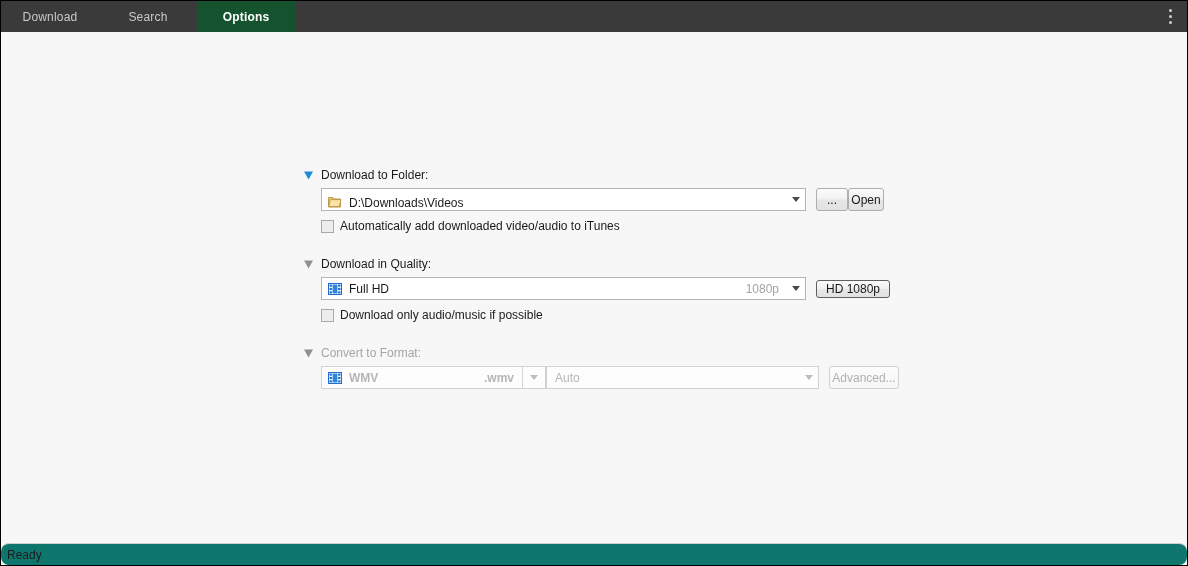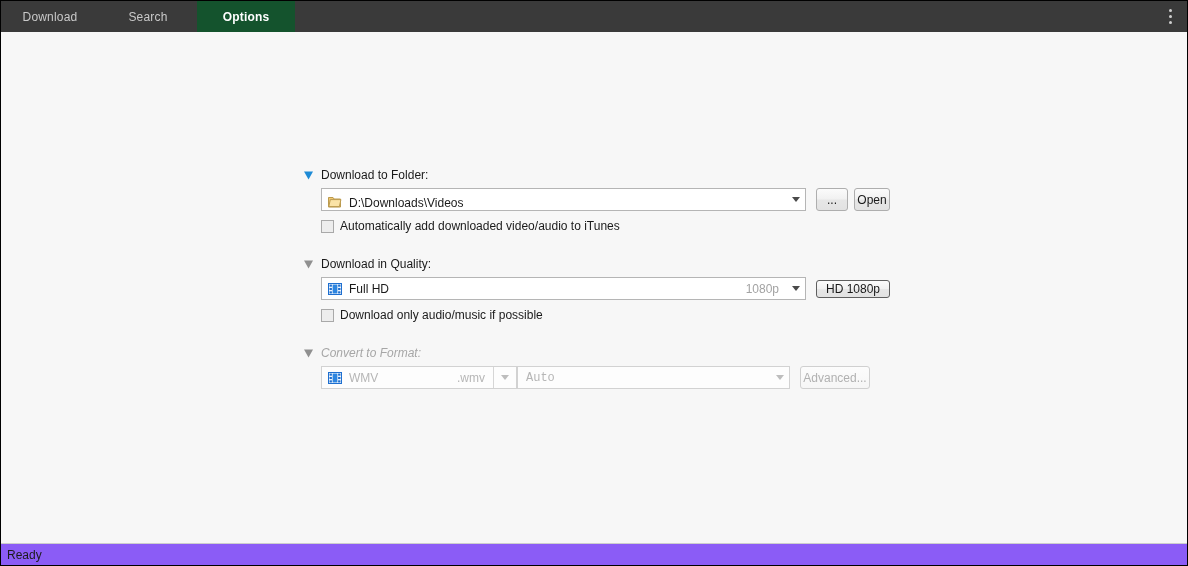--- a/index.html
+++ b/index.html
@@ -99,21 +99,21 @@
     width: 11px;
     height: 11px;
     margin-right: 7px;
     flex: 0 0 auto;
     display: block;
   }
   .group-label {
     font-size: 12px;
     color: #1a1a1a;
   }
-  .group-label.disabled { color: #a6a6a6; font-style: italic; }
+  .group-label.disabled { color: #a6a6a6; }
 
   .row {
     display: flex;
     align-items: center;
     height: 23px;
     margin-left: 18px;
   }
 
   
   .combo {
@@ -223,26 +223,27 @@
   }
   .cb.unchecked { background: #ededed; border-color: #a9a9a9; }
   .cb.checked { background: #ffffff; border-color: #8a8a8a; }
   .cb.checked svg { position: absolute; left: 0; top: 0; }
   .check-label { font-size: 12px; color: #1a1a1a; }
 
   
   #status-bar {
     height: 22px;
     min-height: 22px;
-    background: #8b5cf6;
+    background: #0f766e;
     border-top: 1px solid #cdcdcd;
     display: flex;
     align-items: center;
     padding-left: 6px;
     box-sizing: border-box;
+    border-radius: 8px;
   }
   #status-text { font-size: 12px; color: #1b1b1b; }
 </style>
 </head>
 <body>
 
 <div id="app-window">
 
   <div id="tab-bar">
     <div class="tab">
@@ -281,21 +282,21 @@
               <path d="M3.3 5.6 L13.9 5.6 L12.4 12.6 L1.8 12.6 Z" fill="#fbe3a6" stroke="#bb9a4e" stroke-width="1"></path>
             </svg>
             <span class="combo-text">D:\Downloads\Videos</span>
             <span class="combo-arrow">
                 <i></i>
               </span>
           </div>
           <div class="btn" style="width:32px; margin-left:10px;">
             <span>...</span>
           </div>
-          <div class="btn" style="width:36px; margin-left:6px;">
+          <div class="btn" style="width:36px; margin-left:0;">
             <span>Open</span>
           </div>
         </div>
 
         <div class="check-row">
           <span class="cb unchecked"></span>
           <span class="check-label">Automatically add downloaded video/audio to iTunes</span>
         </div>
       </div>
 
@@ -338,39 +339,39 @@
 
       <div class="option-group">
         <div class="group-header">
           <svg class="tri" viewBox="0 0 11 11">
             <path d="M1 1.5 L10 1.5 L5.5 9.5 Z" fill="#909090"></path>
           </svg>
           <span class="group-label disabled">Convert to Format:</span>
         </div>
 
         <div class="row">
-          <div class="combo disabled split" style="width:196px;">
+          <div class="combo disabled split" style="width:225px;font-weight:bold;">
             <svg class="mini-icon" viewBox="0 0 16 16">
               <rect x="1.5" y="2.5" width="13" height="11" fill="#ffffff" stroke="#1e6fd0" stroke-width="1"></rect>
               <rect x="2.5" y="3.5" width="2.4" height="2.2" fill="#1e6fd0"></rect>
               <rect x="2.5" y="6.9" width="2.4" height="2.2" fill="#1e6fd0"></rect>
               <rect x="2.5" y="10.3" width="2.4" height="2.2" fill="#1e6fd0"></rect>
               <rect x="11.1" y="3.5" width="2.4" height="2.2" fill="#1e6fd0"></rect>
               <rect x="11.1" y="6.9" width="2.4" height="2.2" fill="#1e6fd0"></rect>
               <rect x="11.1" y="10.3" width="2.4" height="2.2" fill="#1e6fd0"></rect>
               <rect x="5.6" y="3.5" width="4.8" height="9" fill="#2e86e0"></rect>
             </svg>
             <span class="combo-text disabled">WMV</span>
             <span class="combo-suffix disabled">.wmv</span>
             <span class="combo-arrow disabled">
                 <i></i>
               </span>
           </div>
 
-          <div class="combo disabled" style="width:273px; margin-left:0; padding-left:8px;font-family:Liberation Mono, monospace;">
+          <div class="combo disabled" style="width:273px; margin-left:0; padding-left:8px;">
             <span class="combo-text disabled">Auto</span>
             <span class="combo-arrow disabled">
                 <i></i>
               </span>
           </div>
 
           <div class="btn disabled" style="width:70px; margin-left:10px;">
             <span>Advanced...</span>
           </div>
         </div>

